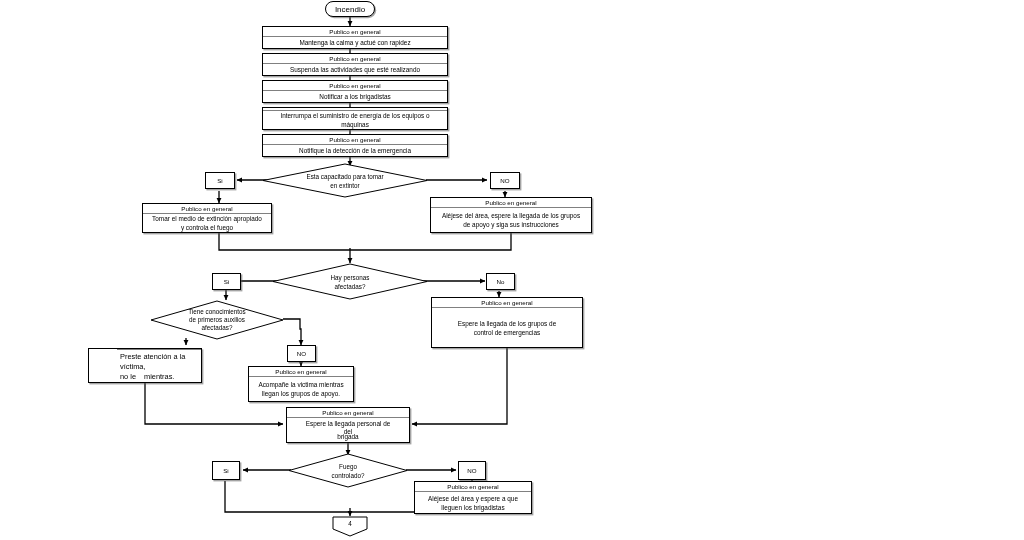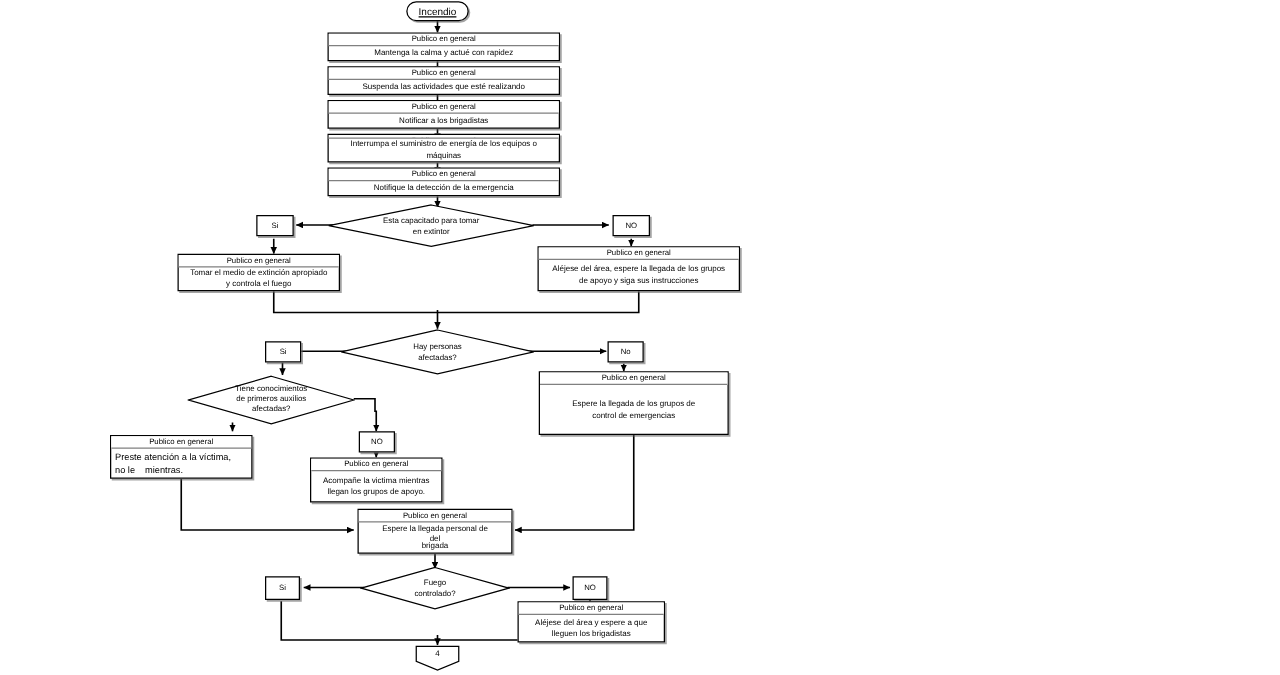--- a/index.html
+++ b/index.html
@@ -34,21 +34,20 @@
   
   .terminator {
     border: 1px solid #000;
     border-radius: 11px;
     background: #fff;
     display: flex;
     align-items: center;
     justify-content: center;
     font-size: 8px;
     box-shadow: 1.2px 1.2px 0 rgba(90,90,90,0.55);
-    text-decoration: underline;
   }
   
   .proc {
     border: 1px solid #000;
     background: #fff;
     display: flex;
     flex-direction: column;
     box-shadow: 1.4px 1.4px 0 rgba(90,90,90,0.55);
   }
   .proc .hdr {
@@ -312,21 +311,21 @@
         <span>de primeros auxilios</span><br>
         <span>afectadas?</span>
       </div>
     </div>
   </div>
 
   <div class="node tag" style="left:287px; top:345px; width:29px; height:17px;">
     <span>NO</span>
   </div>
 
-  <div class="node proc" style="left:88px; top:348px; width:114px; height:35px;">
+  <div class="node proc" style="left:88px; top:348px; width:114px; height:35px;padding-left:28px;">
     <div class="hdr">Publico en general</div>
     <div class="body victim-body">
       <span class="vl1">Preste atención a la víctima,</span>
       <span class="vl2"><span>no le</span><em>mientras.</em></span>
     </div>
   </div>
 
   <div class="node proc" style="left:248px; top:366px; width:106px; height:36px;">
     <div class="hdr">Publico en general</div>
     <div class="body">

